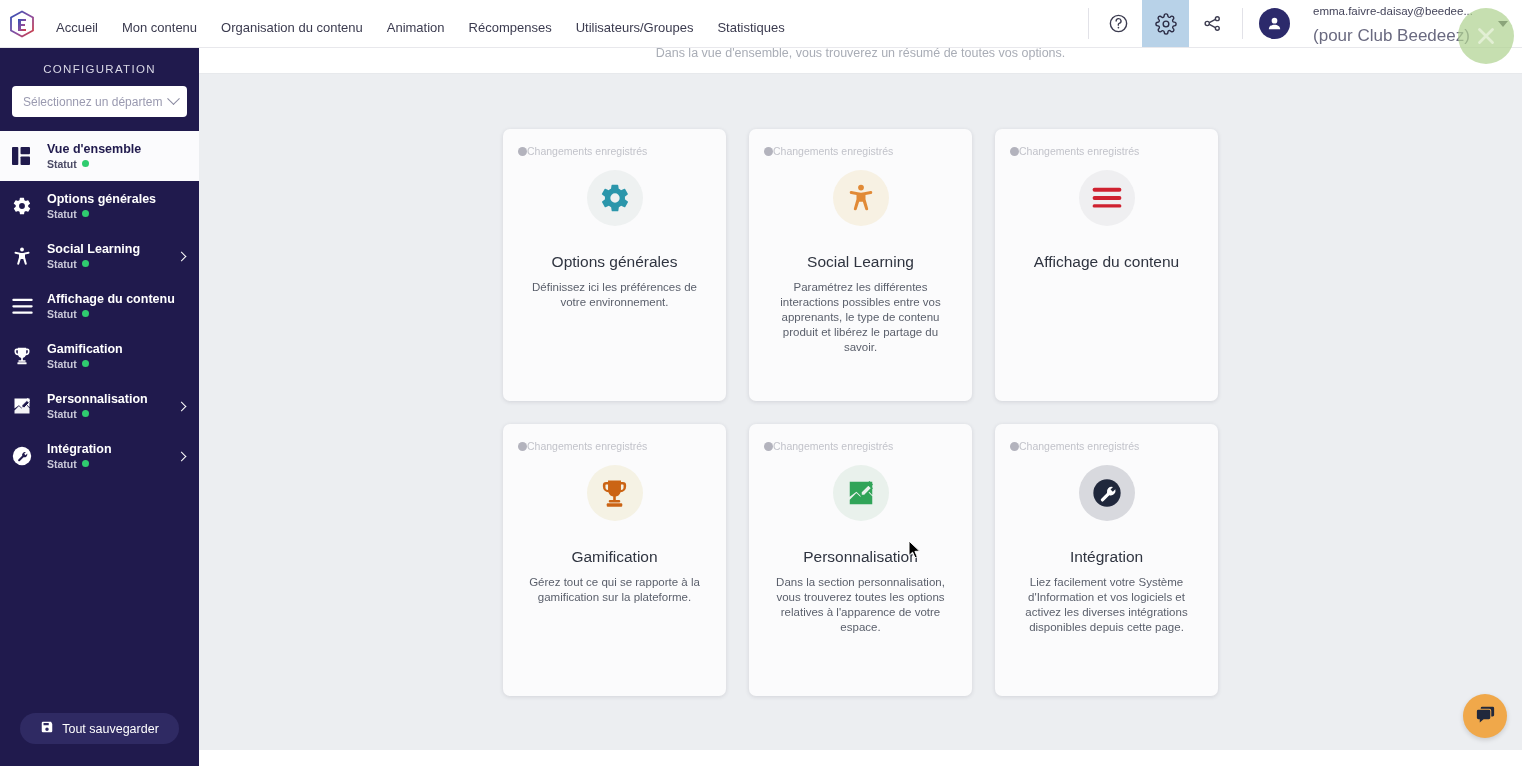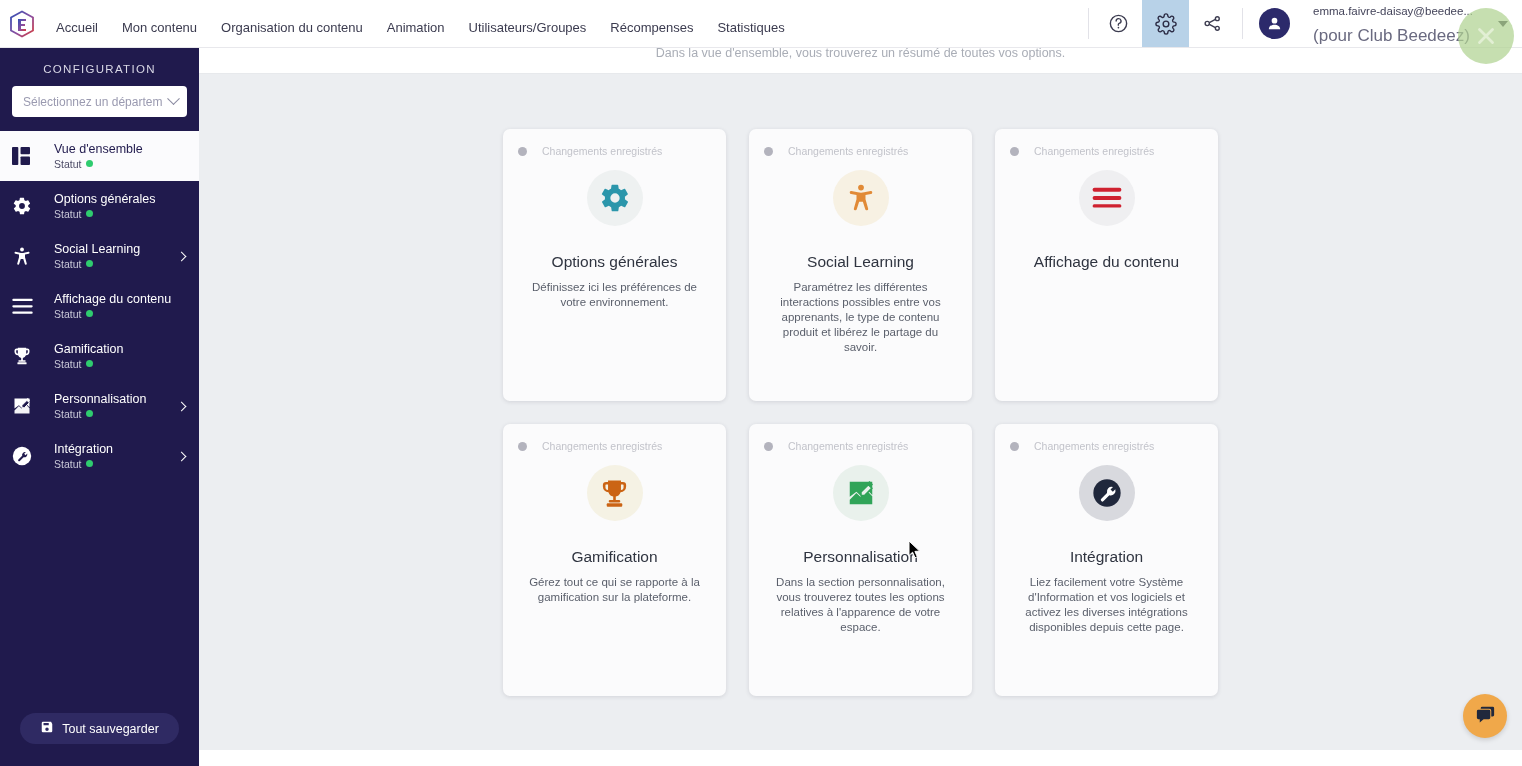--- a/index.html
+++ b/index.html
@@ -70,21 +70,21 @@
   .dept-select span { font-size: 12px; color: #9a9ab0; white-space: nowrap; overflow: hidden; }
   .chev-d { width: 9px; height: 9px; border-right: 1.6px solid #8a8aa0; border-bottom: 1.6px solid #8a8aa0; transform: rotate(45deg) translate(-2px,-2px); }
 
   .sb-items { flex: 1; }
   .sb-item {
     height: 50px; display: flex; align-items: center; padding-left: 12px;
     cursor: pointer; position: relative;
   }
   .sb-item.active { background: #fbfbfd; }
   .sb-ico { width: 30px; display: flex; align-items: center; justify-content: flex-start; }
-  .sb-txt { margin-left: 12px; }
+  .sb-txt { margin-left: 5px; font-weight: bold; }
   .sb-label { font-size: 12.5px; color: #ffffff; line-height: 15px; }
   .sb-item.active .sb-label { color: #201a4d; }
   .sb-statut { font-size: 10.5px; color: #c9c8d8; display: flex; align-items: center; gap: 5px; line-height: 14px; }
   .sb-item.active .sb-statut { color: #4c4b66; }
   .dot-green { width: 7px; height: 7px; border-radius: 50%; background: #2fcc6f; display:inline-block; }
   .sb-chev {
     position: absolute; right: 14px; width: 7px; height: 7px;
     border-right: 1.8px solid #ffffff; border-top: 1.8px solid #ffffff;
     transform: rotate(45deg);
   }
@@ -108,21 +108,21 @@
 
   .grid {
     padding: 55px 0 0 0; display: flex; flex-direction: column; align-items: center; gap: 23px;
   }
   .row { display: flex; gap: 23px; }
   .card {
     width: 223px; height: 272px; background: #fbfbfc; border-radius: 7px;
     box-shadow: 0 1px 4px rgba(40,40,60,0.13);
     padding: 16px 15px 0 15px; position: relative; cursor: pointer;
   }
-  .card-status { display: flex; align-items: center; gap: 15px; }
+  .card-status { display: flex; align-items: center; gap: 0; }
   .card-status .gdot { width: 9px; height: 9px; border-radius: 50%; background: #b3b3bd; }
   .card-status span { font-size: 10.5px; color: #c2c3ca; }
   .card-icon-wrap { display: flex; justify-content: center; margin-top: 13px; }
   .icon-circle {
     width: 56px; height: 56px; border-radius: 50%;
     display: flex; align-items: center; justify-content: center;
   }
   .card-title {
     text-align: center; margin-top: 27px; font-size: 15.5px; color: #2f3440; font-weight: 400;
   }
@@ -158,22 +158,22 @@
         <path d="M13 1.5 L24 7.5 L24 20.5 L13 26.5 L2 20.5 L2 7.5 Z" fill="none" stroke="url(#lg)" stroke-width="1.8"></path>
         <path d="M9 9 h8 v2 h-5 v3 h4 v2 h-4 v3 h5 v2 h-8 z" fill="url(#lg)"></path>
       </svg>
     </div>
 
     <div class="nav-links">
       <div class="nav-link">Accueil</div>
       <div class="nav-link">Mon contenu</div>
       <div class="nav-link">Organisation du contenu</div>
       <div class="nav-link">Animation</div>
+      <div class="nav-link">Récompenses</div>
       <div class="nav-link">Utilisateurs/Groupes</div>
-      <div class="nav-link">Récompenses</div>
       <div class="nav-link">Statistiques</div>
     </div>
 
     <div class="nav-spacer"></div>
 
     <div class="nav-right">
       <div class="nav-divider"></div>
       <div class="icon-btn">
         <svg width="21" height="21" viewBox="0 0 24 24" fill="none" stroke="#3c3c50" stroke-width="1.6">
           <circle cx="12" cy="12" r="9.3"></circle>

